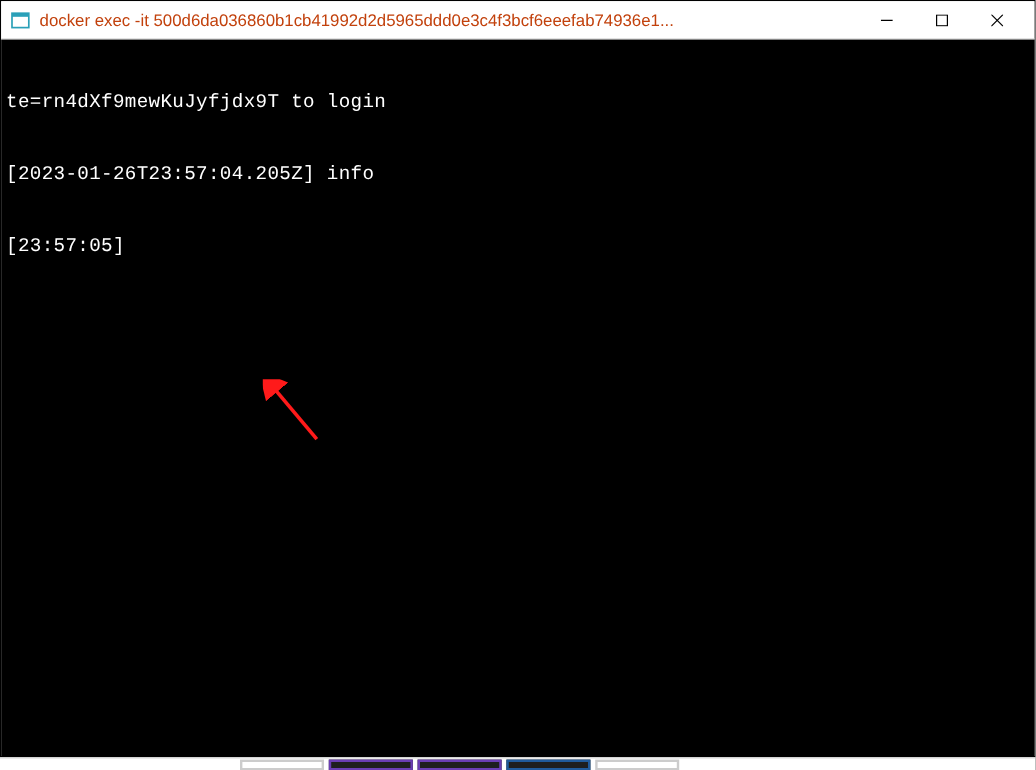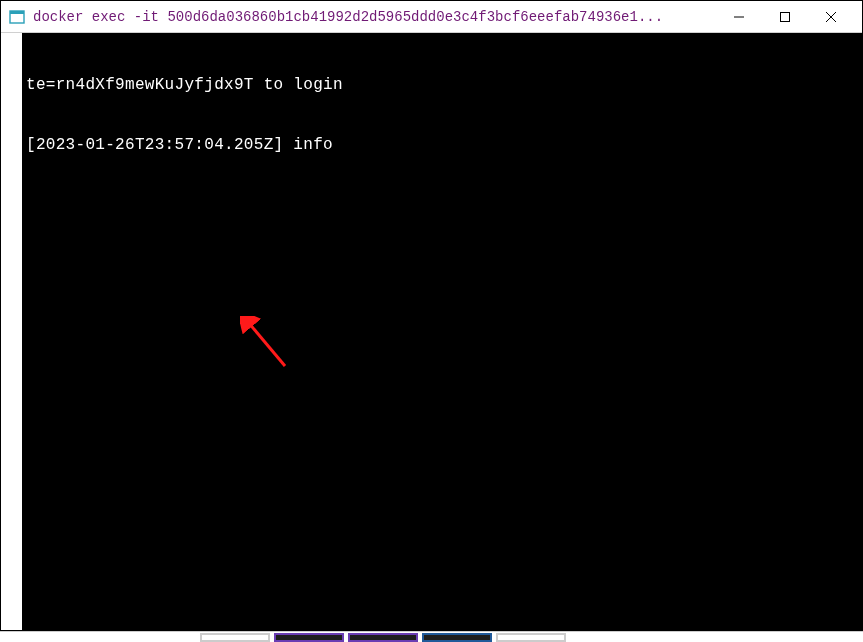--- a/index.html
+++ b/index.html
@@ -39,25 +39,24 @@
       align-items: center;
       justify-content: center;
     }
     .app-icon svg {
       width: 16px;
       height: 16px;
     }
     .title-text {
       flex: 1;
       font-size: 14px;
-      color: #701a75;
+      color: #c2410c;
       white-space: nowrap;
       overflow: hidden;
       text-overflow: ellipsis;
-      font-family: Liberation Mono, monospace;
     }
     .win-controls {
       display: flex;
       gap: 0;
     }
     .win-btn {
       width: 46px;
       height: 30px;
       display: flex;
       align-items: center;
@@ -76,21 +75,20 @@
       color: #fff;
       font-family: "NSimSun", "SimSun", "Consolas", "Courier New", monospace;
       font-size: 16px;
       line-height: 20px;
       padding: 2px 4px;
       overflow: hidden;
       white-space: pre-wrap;
       word-break: break-all;
       position: relative;
       letter-spacing: 0.3px;
-      margin-left: 21px;
     }
     .terminal .line {
       display: block;
     }
     .arrow {
       position: absolute;
       left: 218px;
       top: 283px;
       pointer-events: none;
     }
@@ -149,20 +147,21 @@
             <line x1="0" y1="0" x2="10" y2="10" stroke="#000" stroke-width="1"></line>
             <line x1="10" y1="0" x2="0" y2="10" stroke="#000" stroke-width="1"></line>
           </svg>
       </button>
     </div>
   </div>
 
   <div class="terminal">
     <span class="line">te=rn4dXf9mewKuJyfjdx9T to login</span>
     <span class="line">[2023-01-26T23:57:04.205Z] info</span>
+    <span class="line">[23:57:05]</span>
     
     
     
     <span class="line"></span>
     
     
     
 
     <svg class="arrow" width="50" height="55" viewBox="0 0 50 55">
       <defs>

